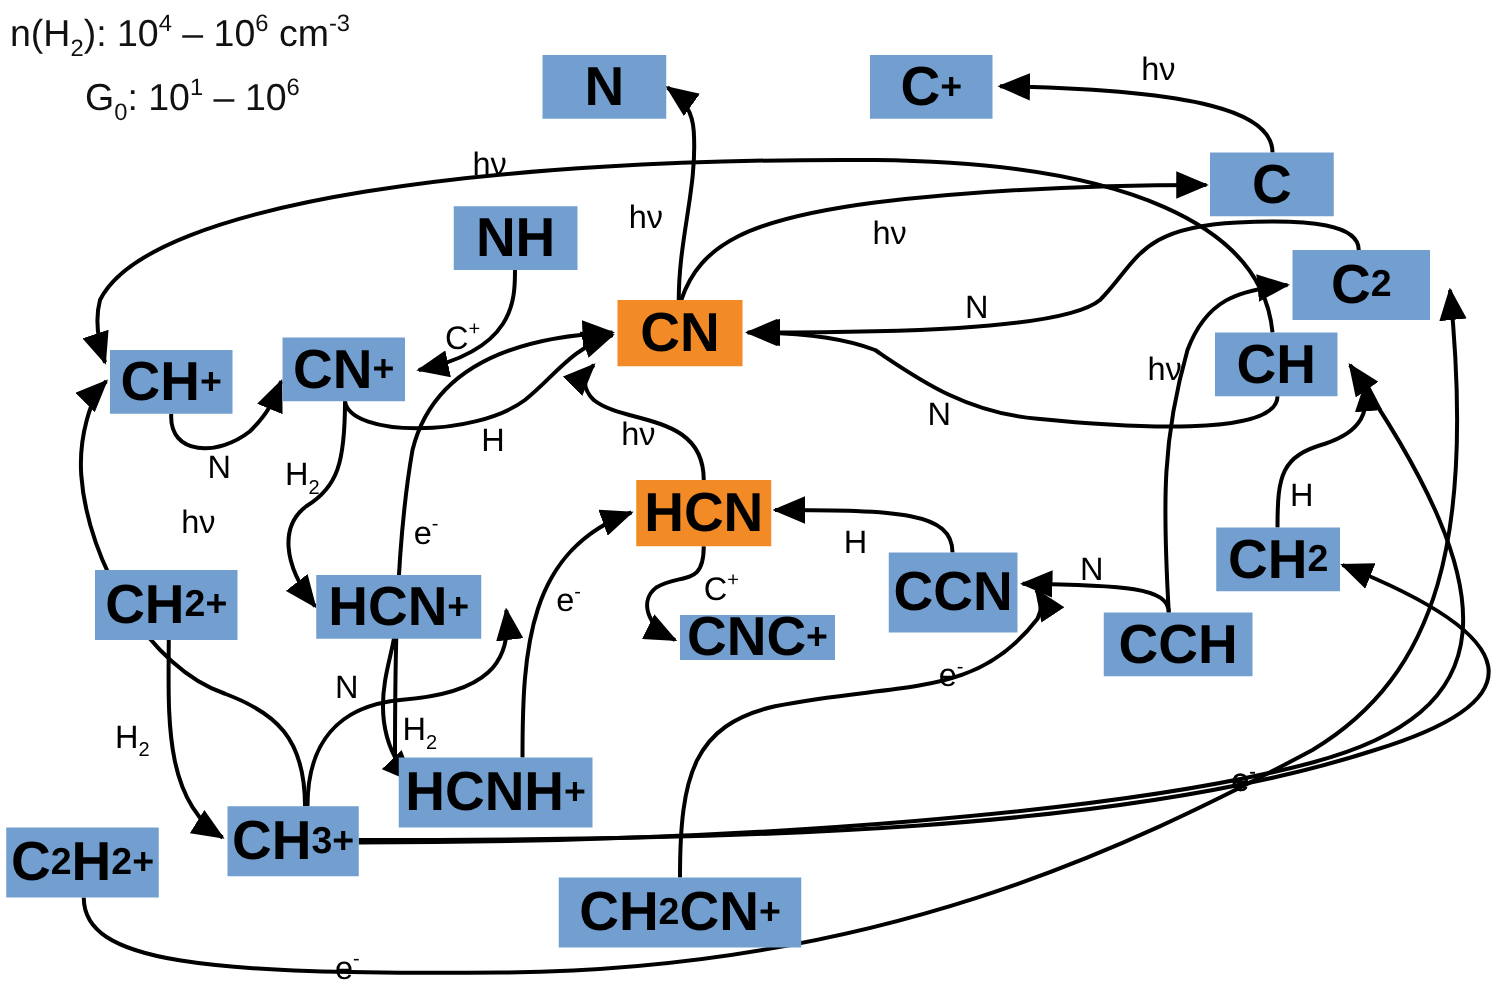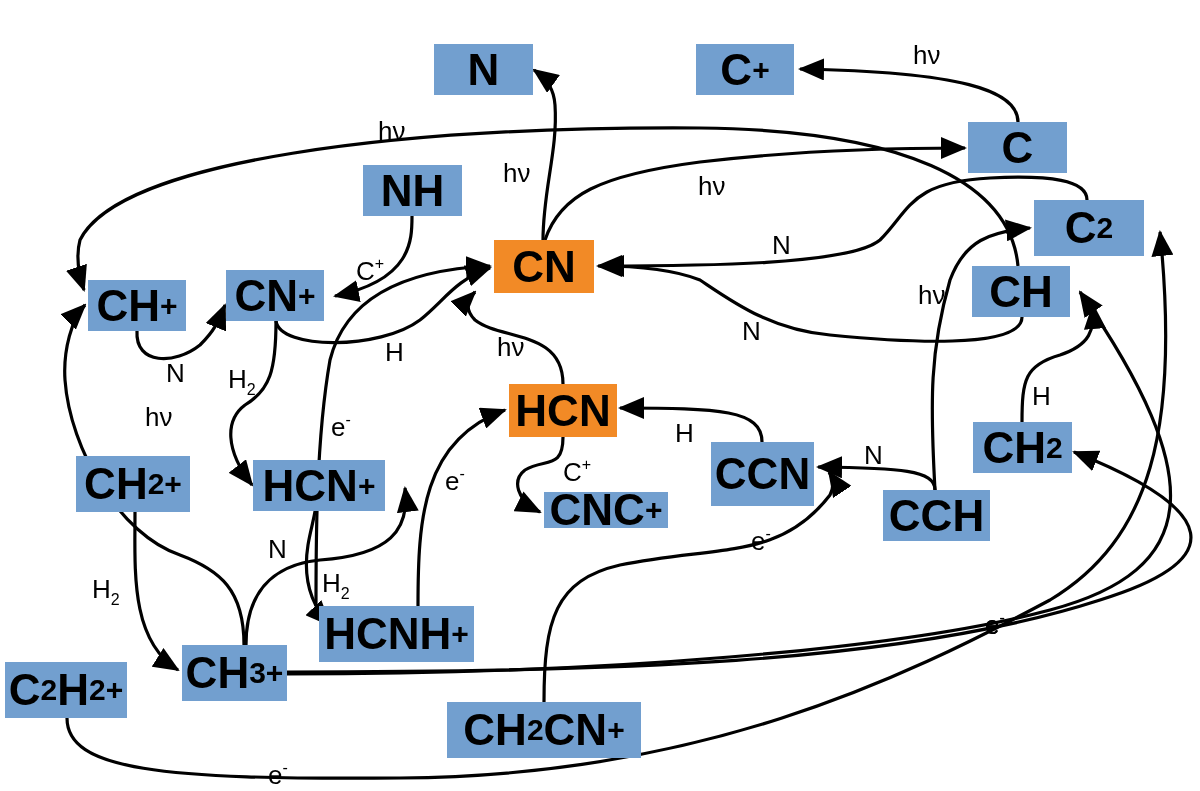--- a/index.html
+++ b/index.html
@@ -57,20 +57,26 @@
         <path d="M246,645 C246,595 270,565 320,560 C390,555 410,530 405,488" marker-end="url(#ahb)"></path>
         <path d="M319,460 C319,510 312,520 308,545 C304,570 306,600 330,625" marker-end="url(#ahb)"></path>
         <path d="M135,512 C135,570 130,640 178,670" marker-end="url(#ahb)"></path>
         <path d="M544,702 C544,620 555,580 620,565 C720,545 780,560 830,495 C835,485 833,478 829,472" marker-end="url(#ahb)"></path>
         <path d="M287,672 C600,672 900,665 1100,600 C1230,560 1220,510 1074,452" marker-end="url(#ahb)"></path>
         <path d="M287,674 C600,674 900,650 1050,610 C1200,570 1210,480 1080,292" marker-end="url(#ahb)"></path>
         <path d="M67,718 C67,770 160,780 400,778 C700,776 900,680 1050,600 C1150,540 1180,430 1160,232" marker-end="url(#ahb)"></path>
       </g>
   </svg>
 
+  <div class="cond" style="left:8px; top:10px;">
+    <span>n(H</span><sub>2</sub><span>): 10</span><sup>4</sup><span> – 10</span><sup>6</sup><span> cm</span><sup>-3</sup>
+  </div>
+  <div class="cond" style="left:68px; top:61px;">
+    <span>G</span><sub>0</sub><span>: 10</span><sup>1</sup><span> – 10</span><sup>6</sup>
+  </div>
 
   <div id="node-layer">
       <div class="node blue" style="left: 434px; top: 44px; width: 99px; height: 51px;">
         <span>N</span>
       </div>
       <div class="node blue" style="left: 696px; top: 44px; width: 98px; height: 51px;">
         <span>C</span>
         <sup>+</sup>
       </div>
       <div class="node blue" style="left: 968px; top: 122px; width: 99px; height: 51px;">
@@ -113,21 +119,21 @@
         <span>HCN</span>
         <sup>+</sup>
       </div>
       <div class="node blue" style="left: 711px; top: 442px; width: 103px; height: 64px;">
         <span>CCN</span>
       </div>
       <div class="node blue" style="left: 544px; top: 492px; width: 124px; height: 36px;">
         <span>CNC</span>
         <sup>+</sup>
       </div>
-      <div class="node blue" style="left: 883px; top: 490px; width: 107px; height: 51px; text-align: right;">
+      <div class="node blue" style="left: 883px; top: 490px; width: 119px; height: 51px; text-align: right;">
         <span>CCH</span>
       </div>
       <div class="node blue" style="left: 319px; top: 606px; width: 155px; height: 56px;">
         <span>HCNH</span>
         <sup>+</sup>
       </div>
       <div class="node blue" style="left: 182px; top: 645px; width: 105px; height: 56px;">
         <span>CH</span>
         <sub>3</sub>
         <sup>+</sup>

